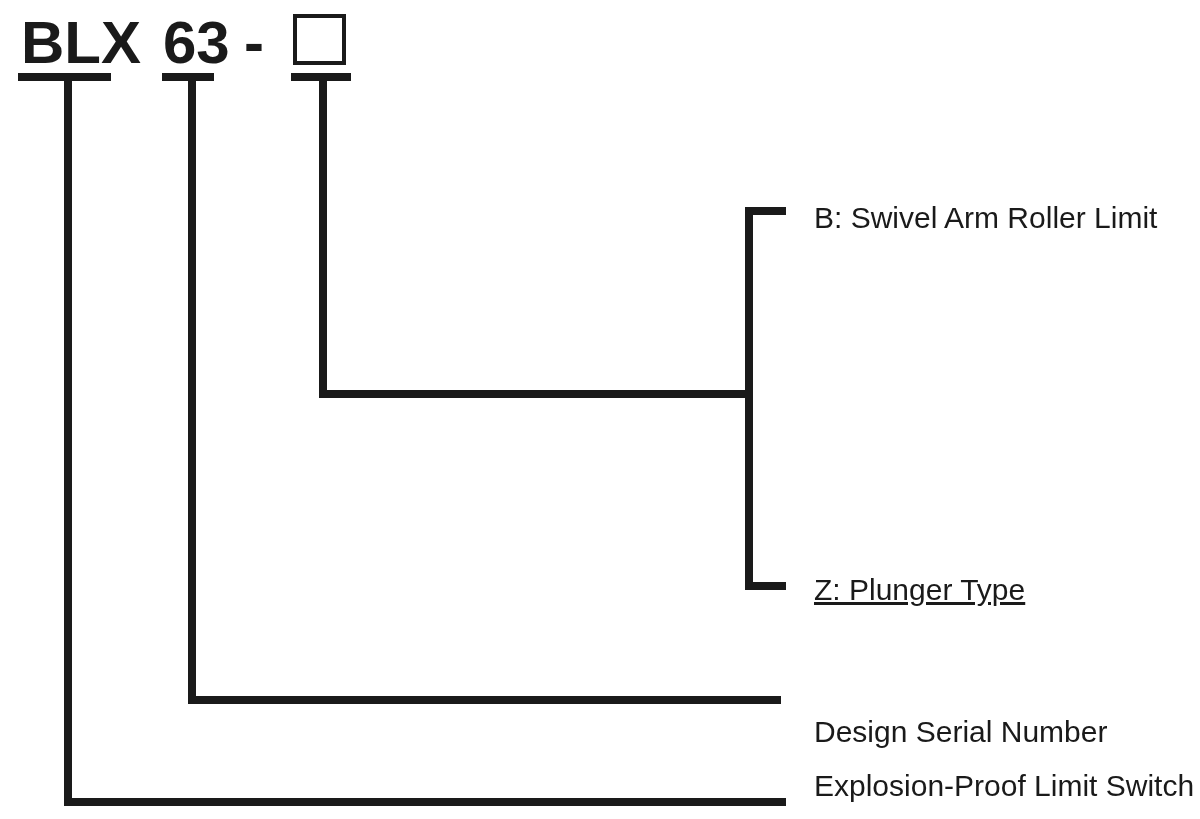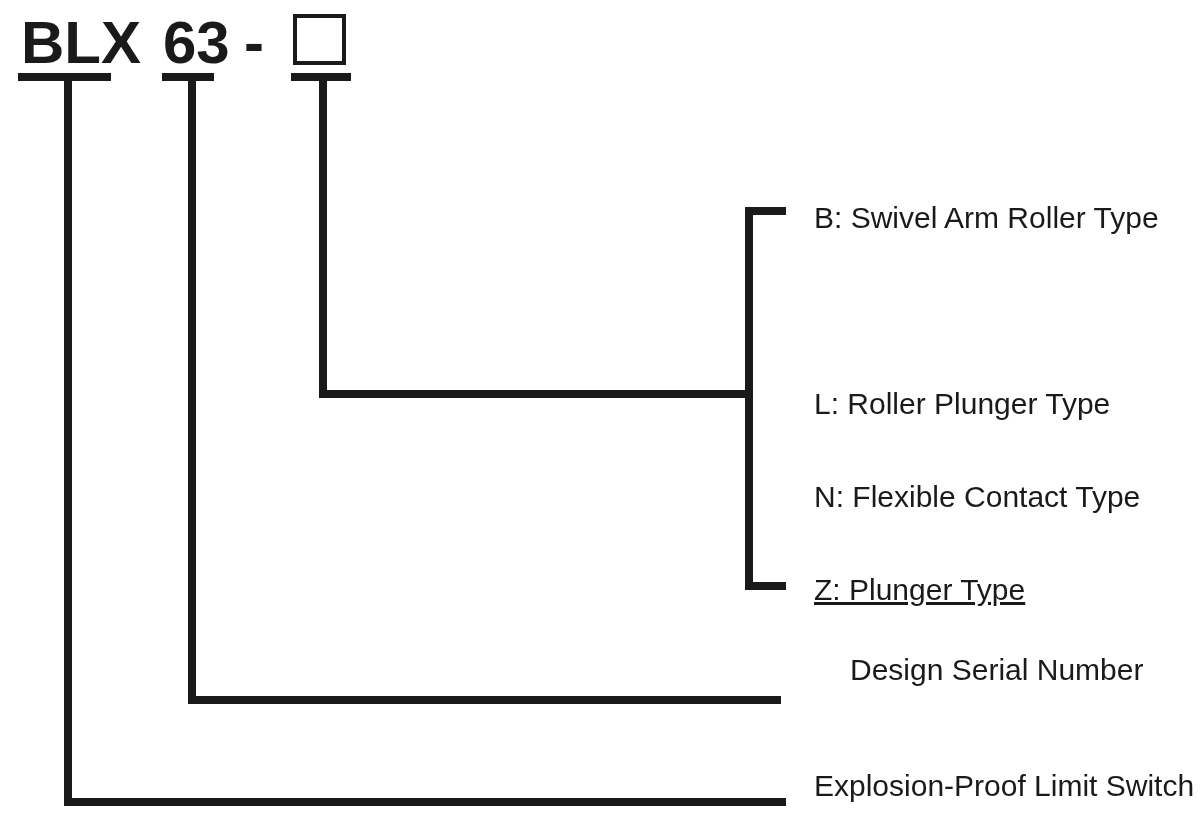--- a/index.html
+++ b/index.html
@@ -74,21 +74,21 @@
     left: 802px;
     font-size: 30px;
     line-height: 36px;
     white-space: nowrap;
   }
   .label-type-0 { top: 188px; }
   .label-type-1 { top: 281px; }
   .label-type-2 { top: 374px; }
   .label-type-3 { top: 467px; }
   .label-type-4 { top: 560px; text-decoration: underline; }
-  .label-serial { top: 640px; margin-left: 36px; }
+  .label-serial { top: 702px; }
   .label-switch { top: 756px; }
 </style>
 </head>
 <body>
 
 <div class="canvas">
 
   <div class="title-part part-prefix">BLX</div>
   <div class="title-part part-series">63</div>
   <div class="title-part part-dash">-</div>
@@ -102,21 +102,19 @@
   <div class="vline v-series"></div>
   <div class="vline v-box"></div>
   <div class="hline h-box"></div>
   <div class="hline h-series"></div>
   <div class="hline h-prefix"></div>
 
   <div class="vline bracket-spine"></div>
   <div class="hline bracket-tick-top"></div>
   <div class="hline bracket-tick-bottom"></div>
 
-  <div class="label label-type-0">B: Swivel Arm Roller Type</div>
-  <div class="label label-type-2">L: Roller Plunger Type</div>
-  <div class="label label-type-3">N: Flexible Contact Type</div>
+  <div class="label label-type-0">B: Swivel Arm Roller Limit</div>
   <div class="label label-type-4">Z: Plunger Type</div>
 
   <div class="label label-serial">Design Serial Number</div>
   <div class="label label-switch">Explosion-Proof Limit Switch</div>
 
 </div>
 
 </body></html>

